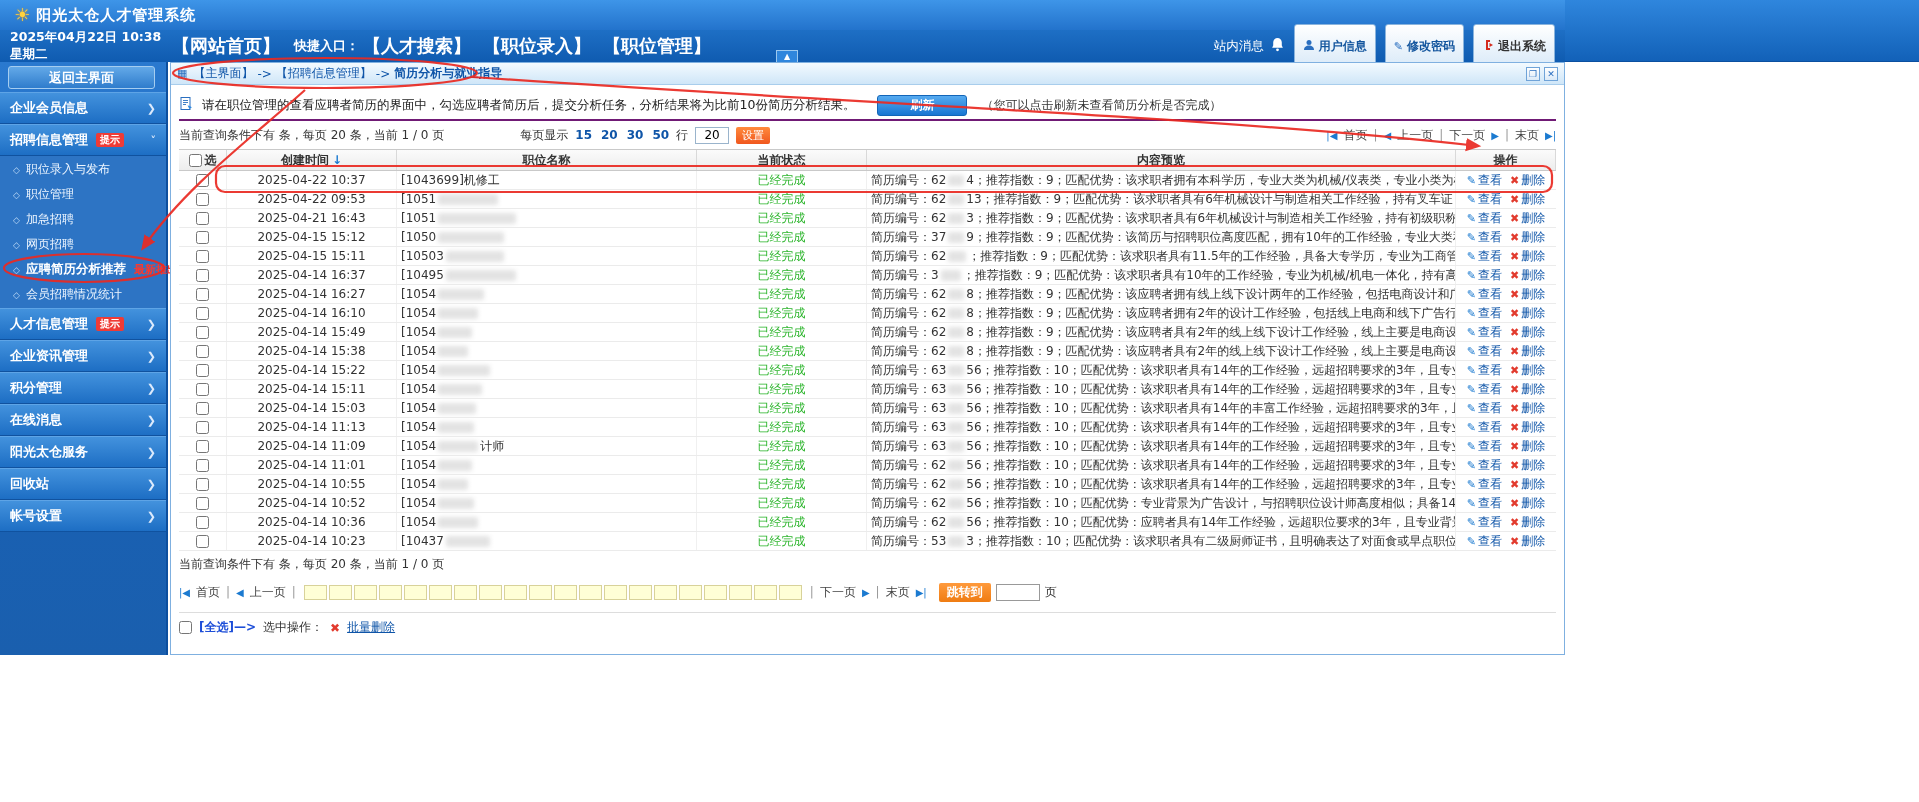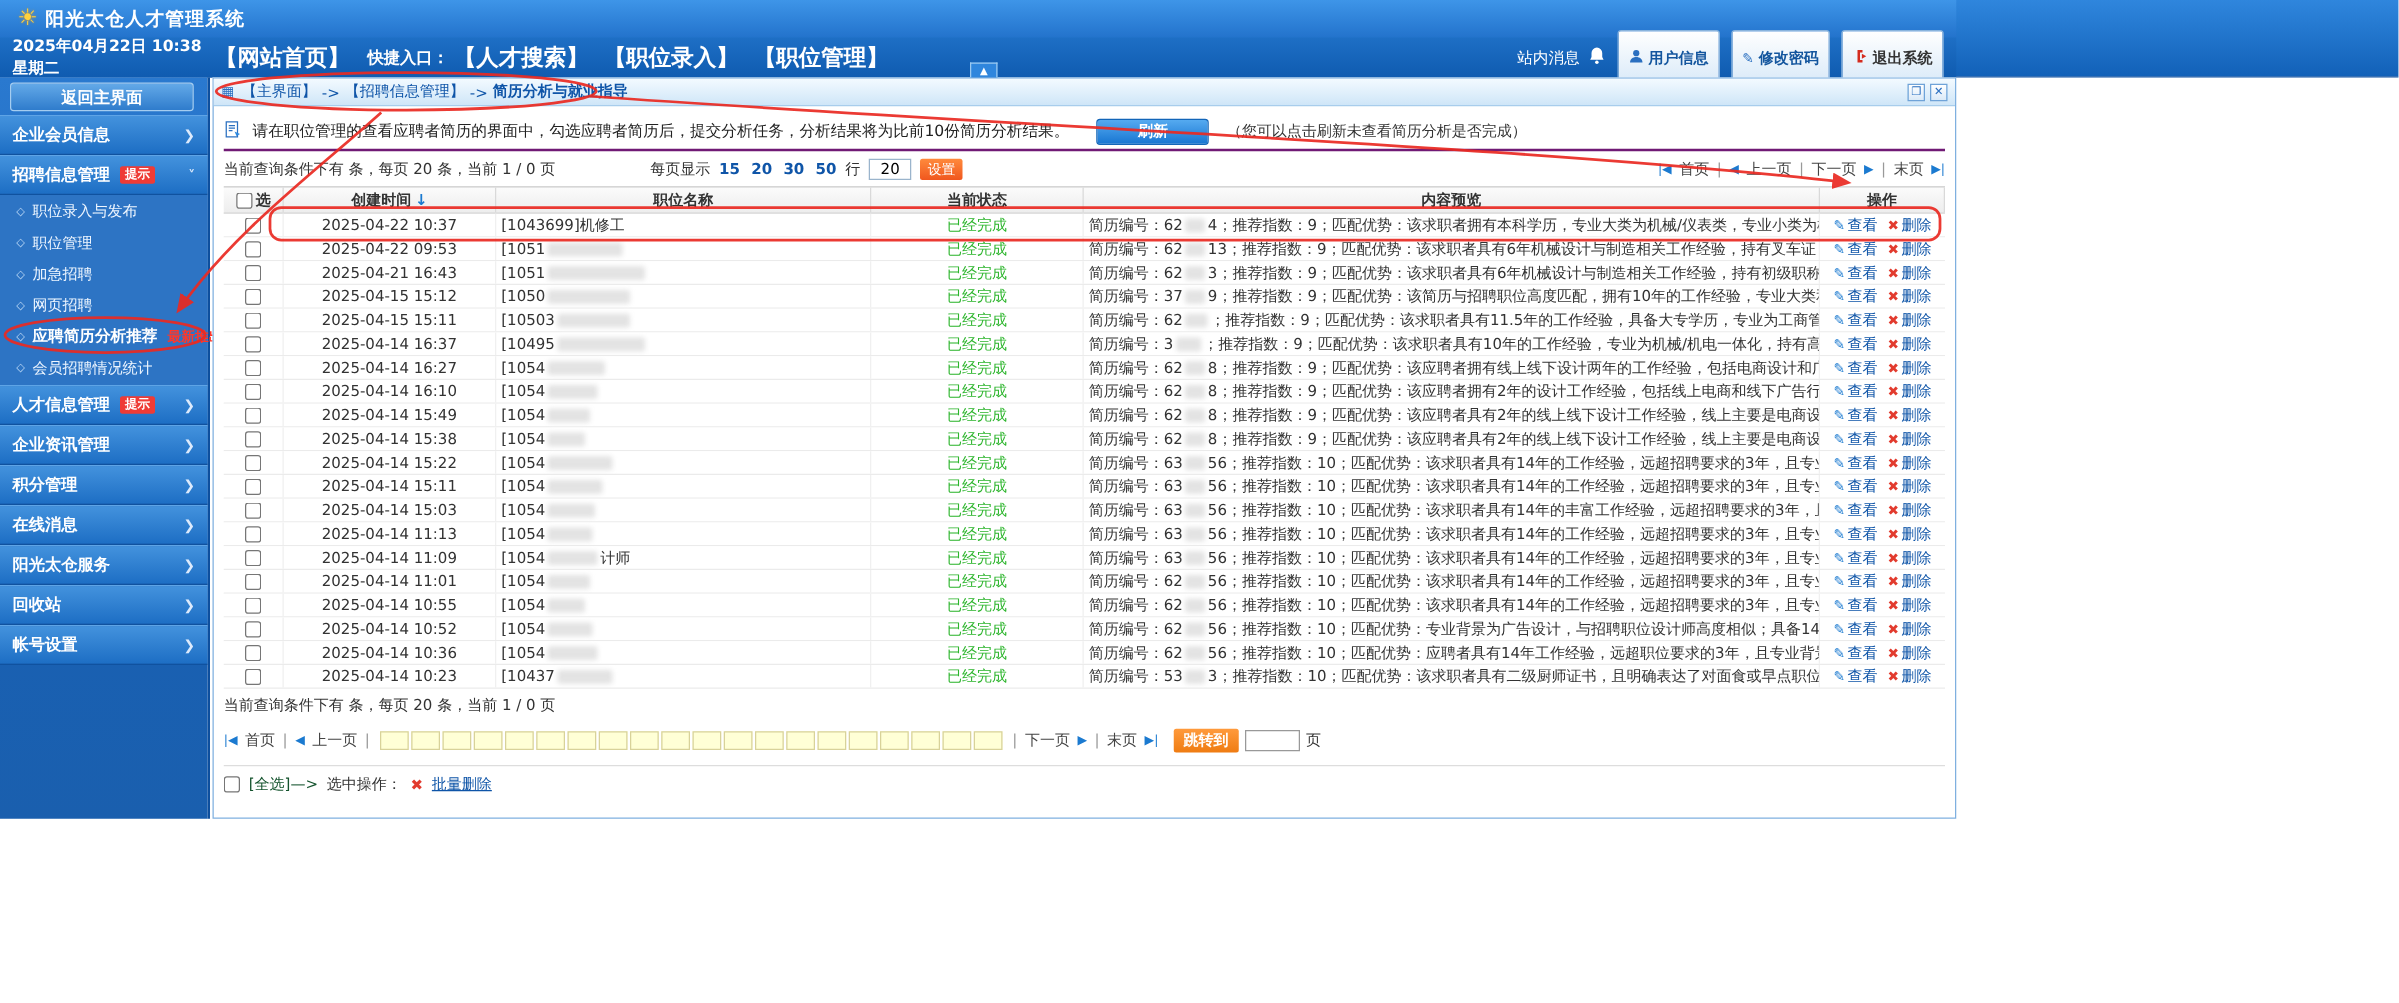--- a/index.html
+++ b/index.html
@@ -86,21 +86,21 @@
 .opi.view{color:#1b7ad0}
 .opi.del{color:#e23b2e}
 .rblur{display:inline-block;height:11px;background:#e3e3e3;filter:blur(2px);border-radius:2px;margin:0 2px;flex:0 0 auto}
 .sumrow{height:26px;display:flex;align-items:center;color:#333}
 .pagrow{height:30px;display:flex;align-items:center}
 .boxstrip{display:flex;gap:2px;margin:0 8px}
 .pbox{width:23px;height:15px;background:#ffffd6;border:1px solid #d8d29a;cursor:pointer}
 .jumpbtn{height:19px;padding:0 8px;background:linear-gradient(180deg,#ff9a3c,#ef7c12);color:#fff;border-radius:2px;display:flex;align-items:center;font-weight:bold;cursor:pointer;margin-left:12px}
 .jumpinput{width:44px;height:17px;border:1px solid #999;margin:0 5px;font-family:inherit}
 .actrow{height:30px;display:flex;align-items:center;gap:7px;border-top:1px solid #ddd;margin-top:5px}
-.selall{color:#14532d;font-weight:normal;cursor:pointer;text-decoration:none}
+.selall{color:#1d4ed8;font-weight:bold;cursor:pointer;text-decoration:none}
 .bulk{color:#0f55a8;text-decoration:underline;cursor:pointer}
 .bulkx{color:#e23b2e;font-weight:bold;cursor:pointer}
 
 .anno{position:absolute;left:0;top:0;pointer-events:none;z-index:60}
 .anno *{vector-effect:non-scaling-stroke}
 </style>
 </head>
 <body>
 
 <div class="page">

